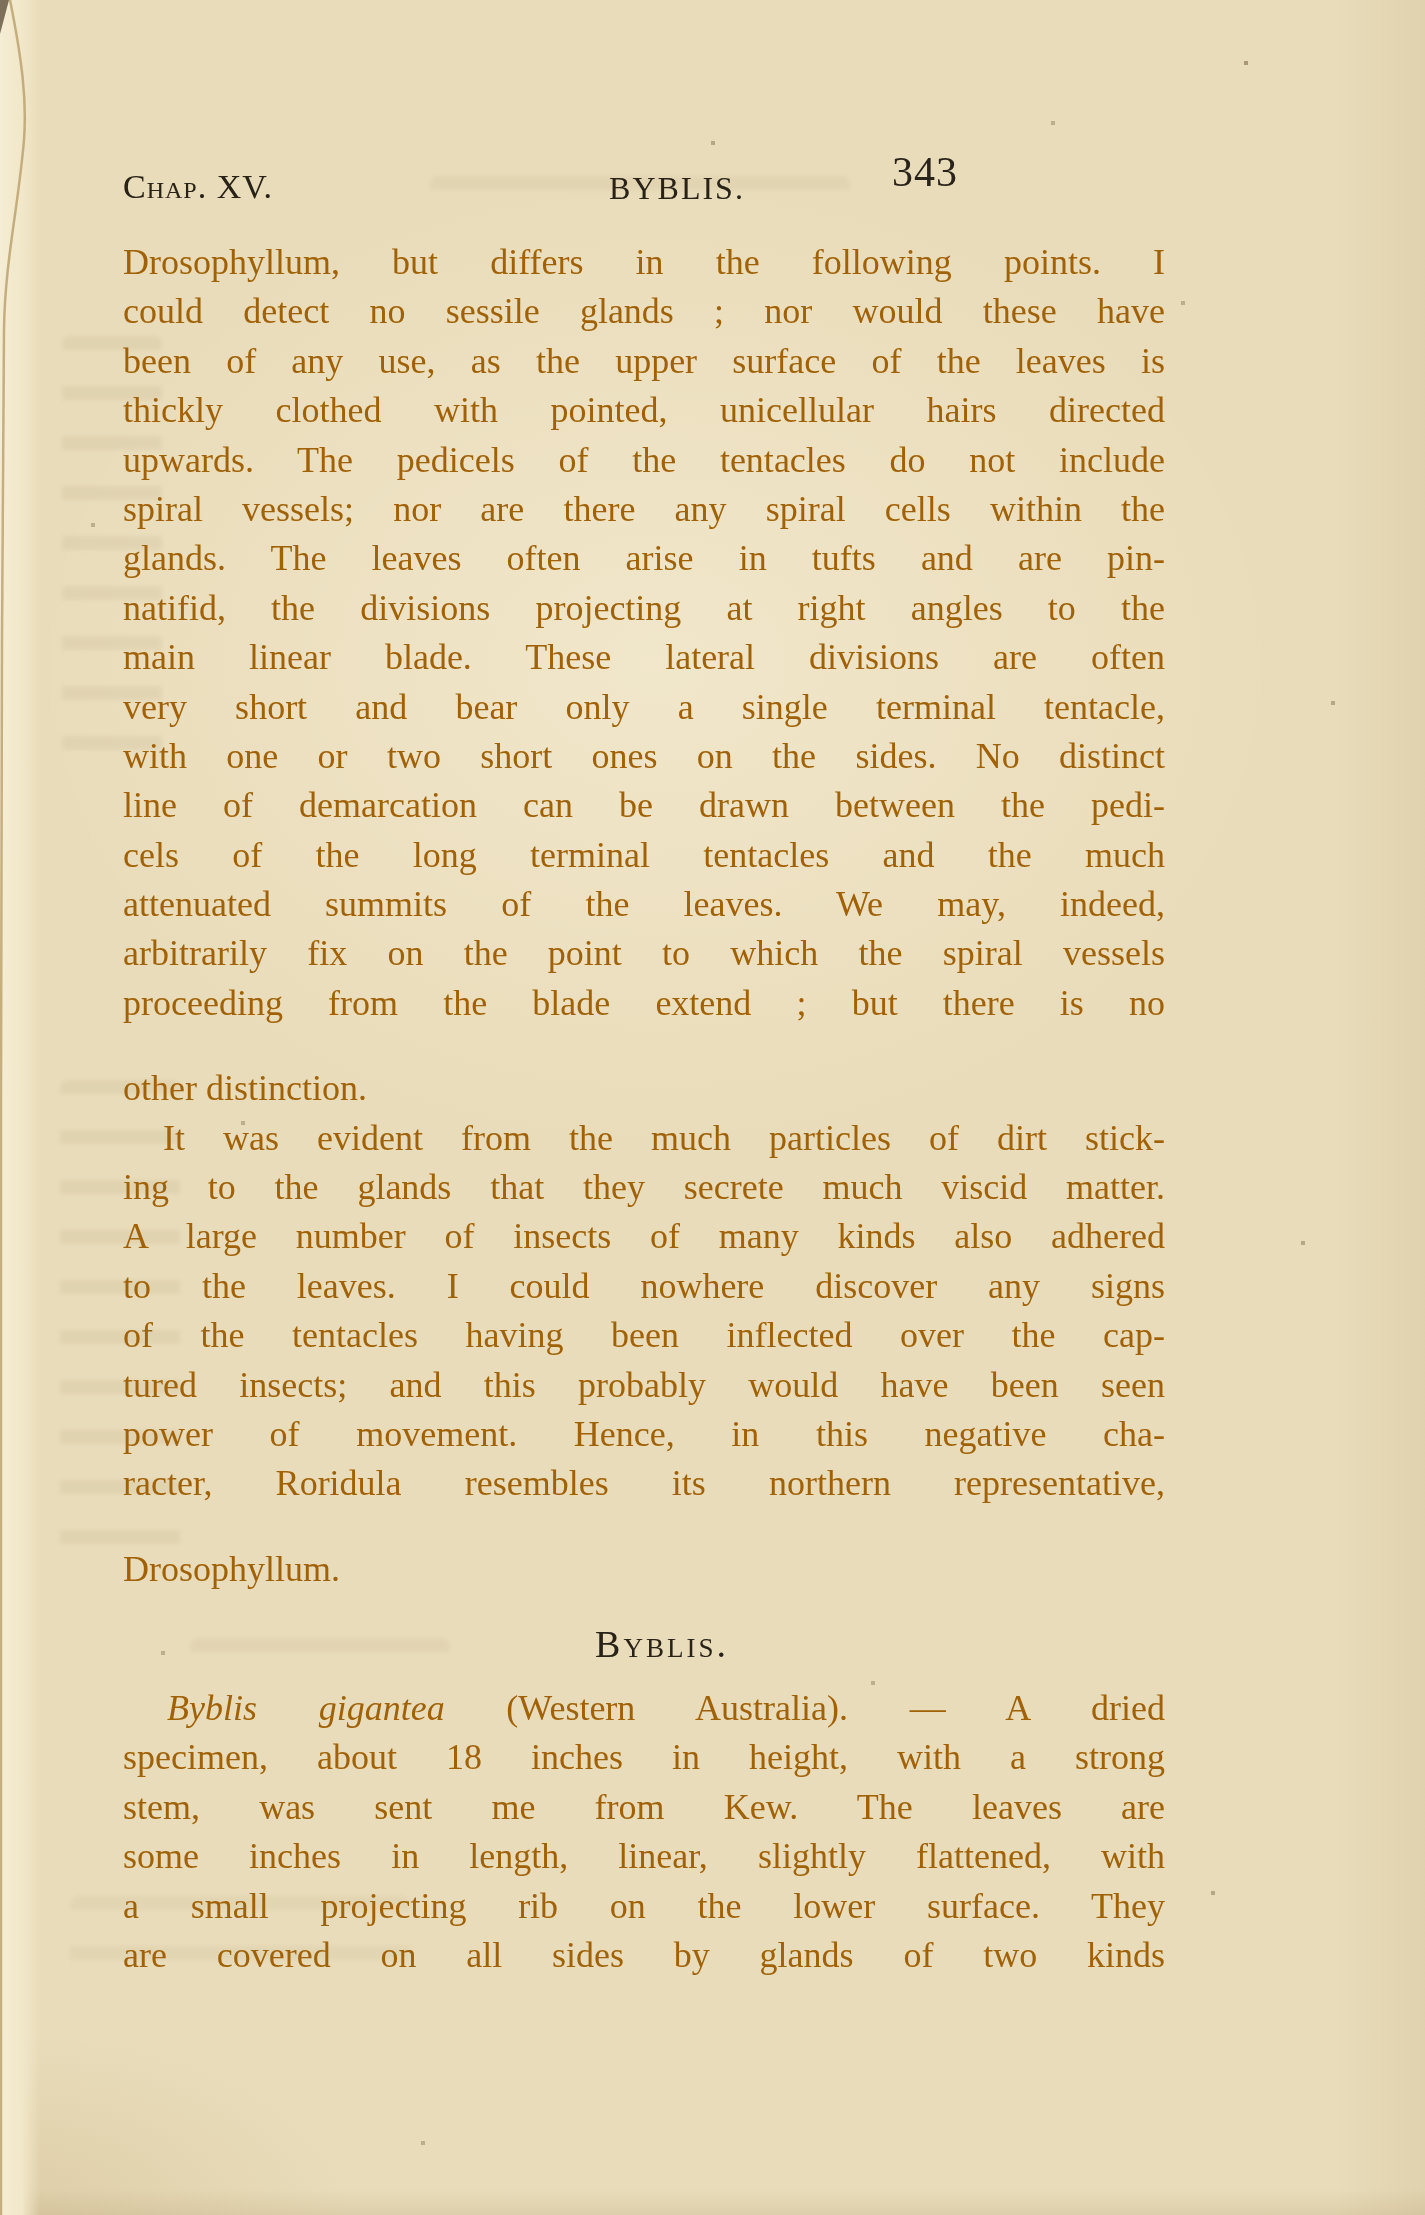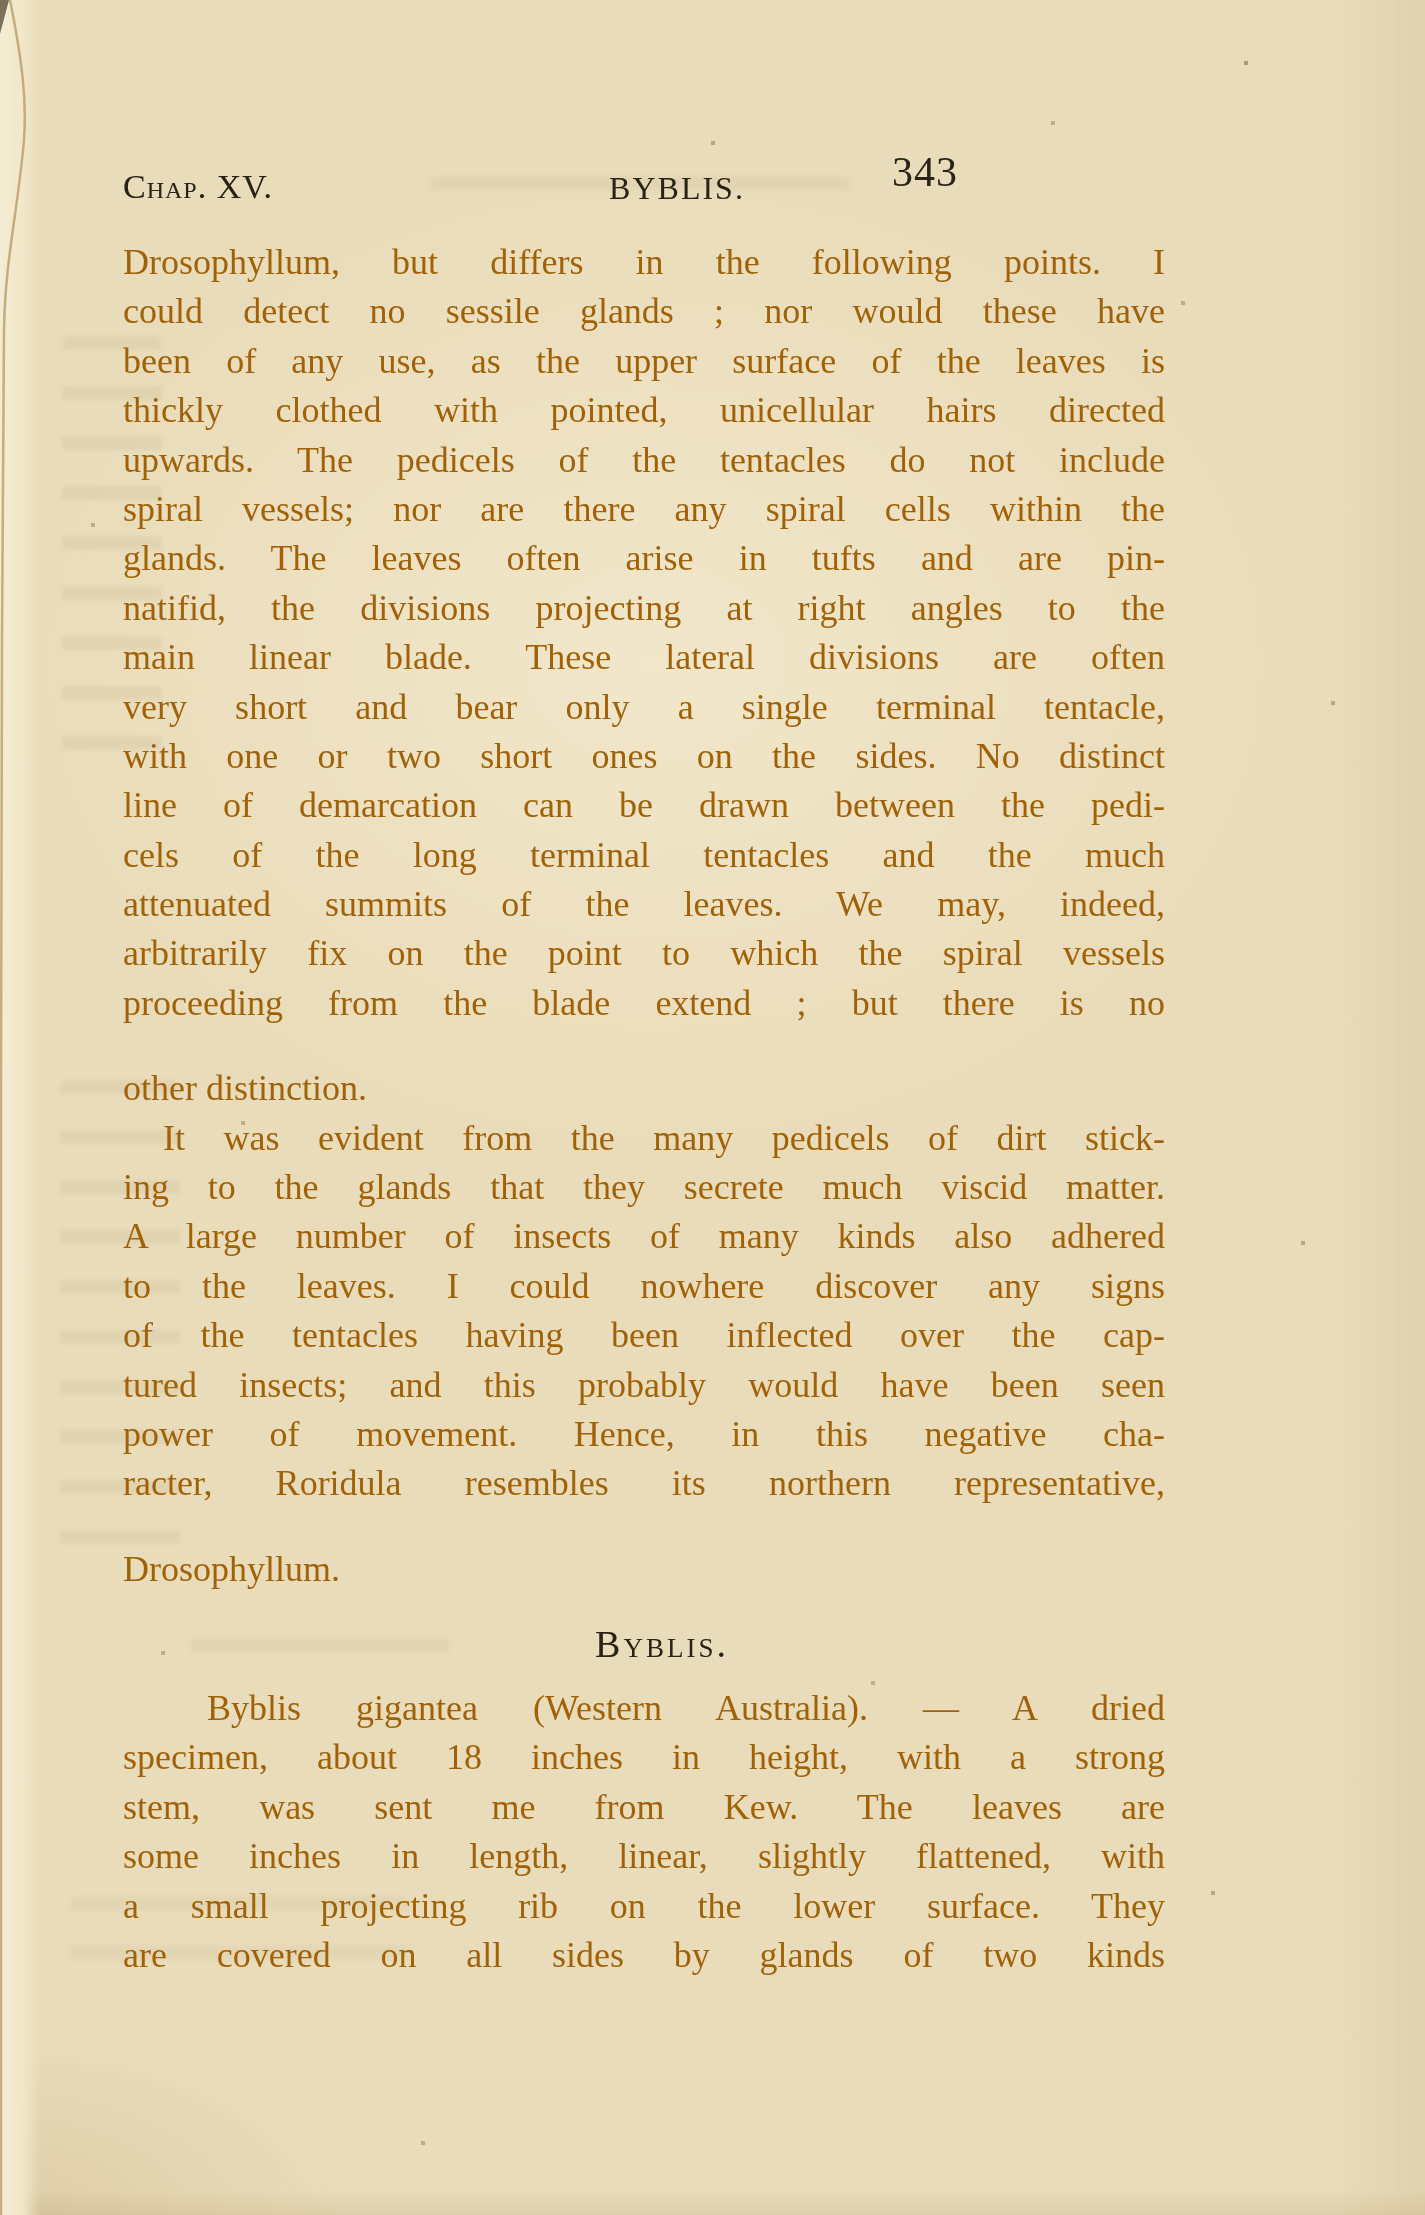--- a/index.html
+++ b/index.html
@@ -39,21 +39,21 @@
   .tb1{top:238px;}
   .tb3{top:1684px;}
   .ln{
     height:49.4px;line-height:49.4px;
     text-align:justify;text-align-last:justify;
     white-space:normal;
   }
   .e{text-align-last:left;margin-top:36px;}
   .ind{text-indent:40px;}
   .ind2{text-indent:44px;}
-  .it{margin-left:40px;}
+  .it{font-style:italic;}
   .secheading{
     position:absolute;left:123px;top:1622px;width:1042px;text-align:center;text-indent:36px;
     font-variant:small-caps;font-size:38px;letter-spacing:3px;color:#292217;
   }
   
   .notch{
     position:absolute;left:0;top:0;width:0;height:0;
     border-top:34px solid rgba(60,46,26,0.65);
     border-right:9px solid transparent;
   }
@@ -111,21 +111,21 @@
     <div class="ln">very short and bear only a single terminal tentacle,</div>
     <div class="ln">with one or two short ones on the sides. No distinct</div>
     <div class="ln">line of demarcation can be drawn between the pedi-</div>
     <div class="ln">cels of the long terminal tentacles and the much</div>
     <div class="ln">attenuated summits of the leaves. We may, indeed,</div>
     <div class="ln">arbitrarily fix on the point to which the spiral vessels</div>
     <div class="ln">proceeding from the blade extend ; but there is no</div>
     <div class="ln e">other distinction.</div>
   </div>
   <div>
-    <div class="ln ind">It was evident from the many pedicels of dirt stick-</div>
+    <div class="ln ind">It was evident from the much particles of dirt stick-</div>
     <div class="ln">ing to the glands that they secrete much viscid matter.</div>
     <div class="ln">A large number of insects of many kinds also adhered</div>
     <div class="ln">to the leaves. I could nowhere discover any signs</div>
     <div class="ln">of the tentacles having been inflected over the cap-</div>
     <div class="ln">tured insects; and this probably would have been seen</div>
     <div class="ln">power of movement. Hence, in this negative cha-</div>
     <div class="ln">racter, Roridula resembles its northern representative,</div>
     <div class="ln e">Drosophyllum.</div>
   </div>
 </div>

